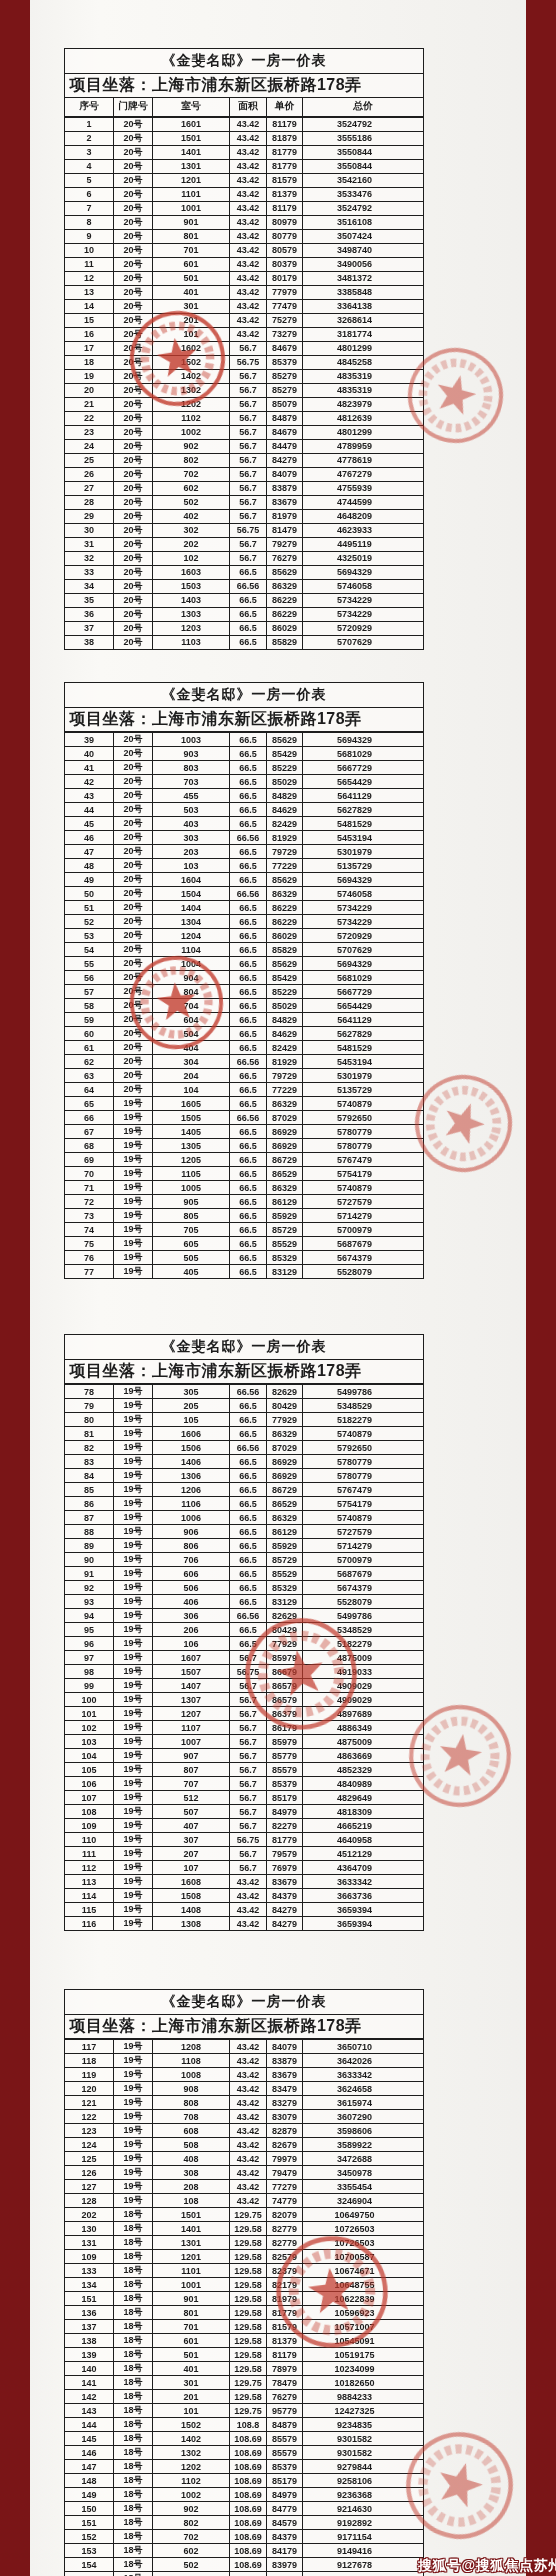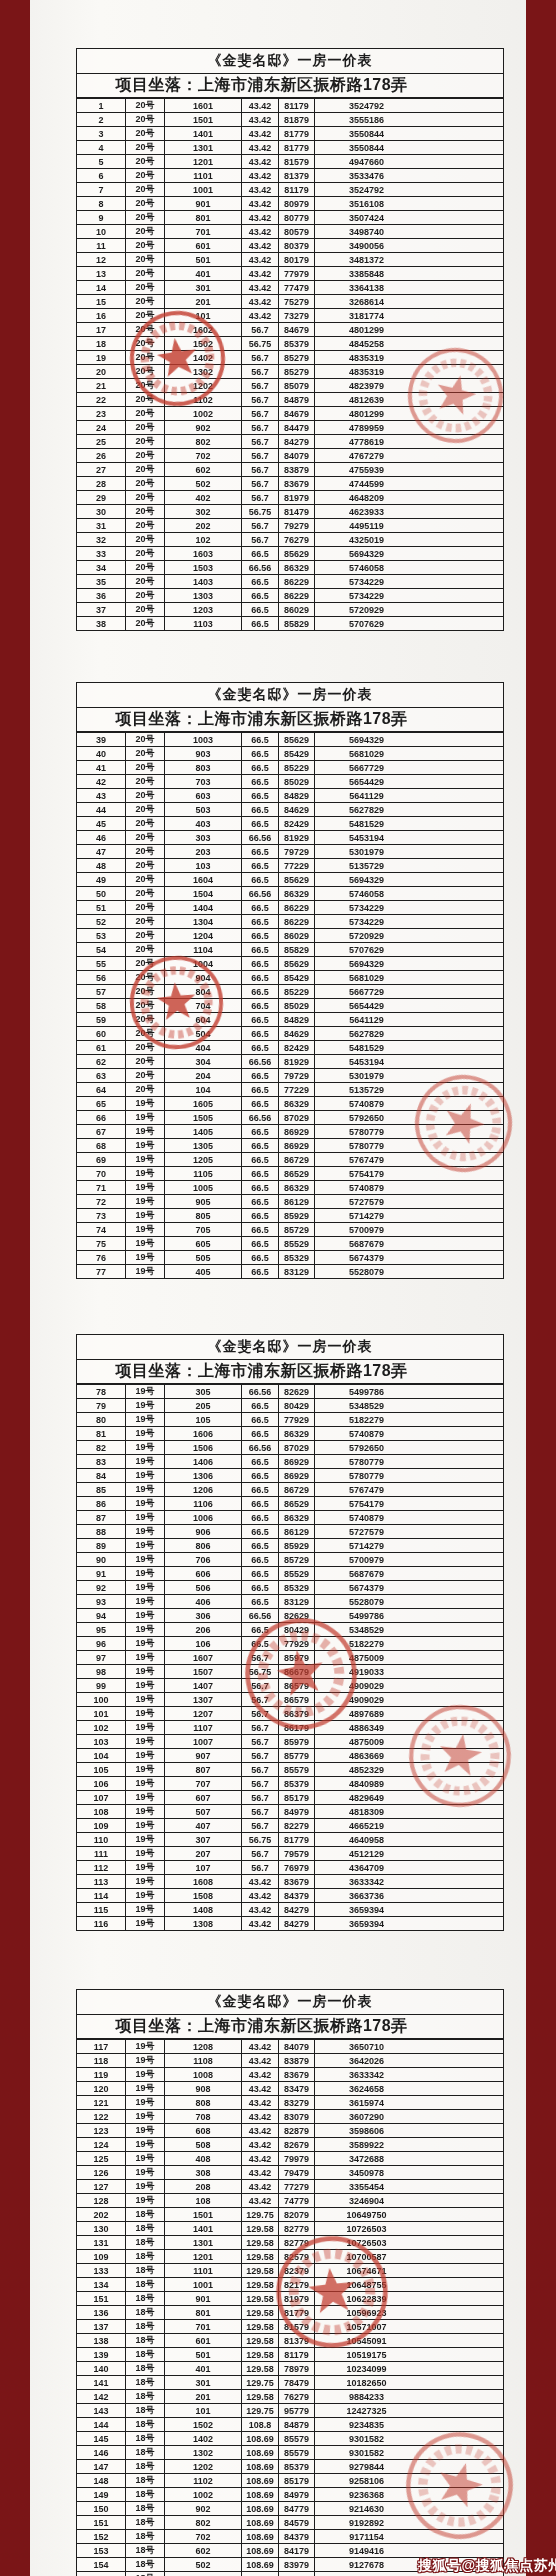--- a/index.html
+++ b/index.html
@@ -7,21 +7,21 @@
     width:556px; height:2586px; position:relative; overflow:hidden;
     background:linear-gradient(90deg,#f1f0ed 0%, #faf9f6 18%, #f6f5f2 55%, #f0efec 100%);
     font-family:"Liberation Sans", sans-serif;
     color:var(--ink,#1d1d1d);
   }
   .side-bar { position:absolute; top:0; bottom:0; width:30px; background:var(--side-bar,#7a1517); z-index:1; }
   .side-bar.left  { left:0; }
   .side-bar.right { right:0; }
 
   .tblock {
-    position:absolute; left:76px; width:428px;
+    position:absolute; left:64px; width:360px;
     border:1.5px solid var(--ink,#1d1d1d);
     background:rgba(253,252,250,0.6);
     z-index:2; box-sizing:border-box;
   }
   .trow-title {
     height:24px; display:flex; align-items:center; justify-content:center;
     border-bottom:1px solid var(--ink,#1d1d1d);
     font-size:14px; font-weight:700; letter-spacing:1px;
   }
   .trow-loc {
@@ -58,20 +58,28 @@
 </style>
 </head>
 <body style="color: rgb(29, 29, 29);">
 
 <div class="side-bar left"></div>
 <div class="side-bar right"></div>
 
 <div class="tblock" style="top:48px;">
   <div class="trow-title">《金斐名邸》一房一价表</div>
   <div class="trow-loc">项目坐落：上海市浦东新区振桥路178弄</div>
+  <div class="hrow">
+      <div class="hcell c0">序号</div>
+      <div class="hcell c1">门牌号</div>
+      <div class="hcell c2">室号</div>
+      <div class="hcell c3">面积</div>
+      <div class="hcell c4">单价</div>
+      <div class="hcell c5">总价</div>
+    </div>
     <div class="rows">
       <div class="row">
         <div class="cell c0">1</div>
         <div class="cell c1">20号</div>
         <div class="cell c2">1601</div>
         <div class="cell c3">43.42</div>
         <div class="cell c4">81179</div>
         <div class="cell c5">
           <span class="val">3524792</span>
         </div>
@@ -106,21 +114,21 @@
           <span class="val">3550844</span>
         </div>
       </div>
       <div class="row">
         <div class="cell c0">5</div>
         <div class="cell c1">20号</div>
         <div class="cell c2">1201</div>
         <div class="cell c3">43.42</div>
         <div class="cell c4">81579</div>
         <div class="cell c5">
-          <span class="val">4947660</span>
+          <span class="val">3542160</span>
         </div>
       </div>
       <div class="row">
         <div class="cell c0">6</div>
         <div class="cell c1">20号</div>
         <div class="cell c2">1101</div>
         <div class="cell c3">43.42</div>
         <div class="cell c4">81379</div>
         <div class="cell c5">
           <span class="val">3533476</span>
@@ -489,21 +497,21 @@
         <div class="cell c2">703</div>
         <div class="cell c3">66.5</div>
         <div class="cell c4">85029</div>
         <div class="cell c5">
           <span class="val">5654429</span>
         </div>
       </div>
       <div class="row">
         <div class="cell c0">43</div>
         <div class="cell c1">20号</div>
-        <div class="cell c2">603</div>
+        <div class="cell c2">455</div>
         <div class="cell c3">66.5</div>
         <div class="cell c4">84829</div>
         <div class="cell c5">
           <span class="val">5641129</span>
         </div>
       </div>
       <div class="row">
         <div class="cell c0">44</div>
         <div class="cell c1">20号</div>
         <div class="cell c2">503</div>
@@ -1136,21 +1144,21 @@
         <div class="cell c2">707</div>
         <div class="cell c3">56.7</div>
         <div class="cell c4">85379</div>
         <div class="cell c5">
           <span class="val">4840989</span>
         </div>
       </div>
       <div class="row">
         <div class="cell c0">107</div>
         <div class="cell c1">19号</div>
-        <div class="cell c2">607</div>
+        <div class="cell c2">512</div>
         <div class="cell c3">56.7</div>
         <div class="cell c4">85179</div>
         <div class="cell c5">
           <span class="val">4829649</span>
         </div>
       </div>
       <div class="row">
         <div class="cell c0">108</div>
         <div class="cell c1">19号</div>
         <div class="cell c2">507</div>

